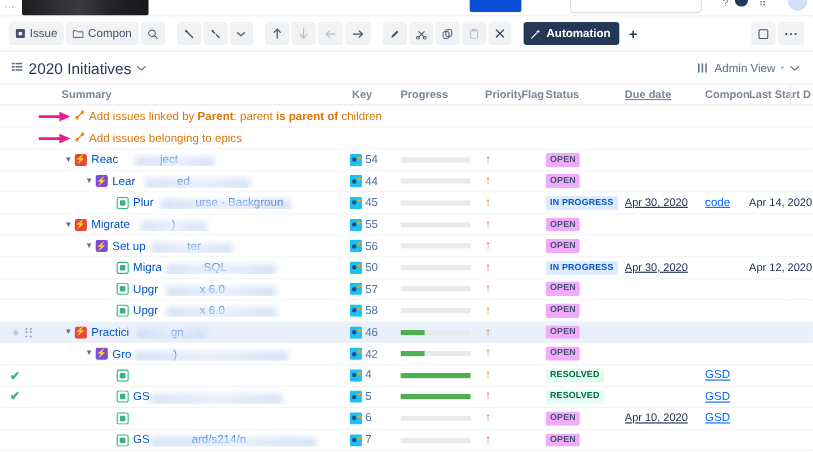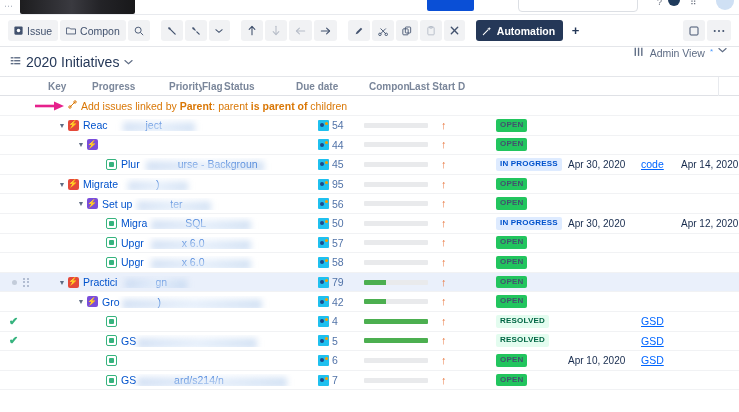--- a/index.html
+++ b/index.html
@@ -108,21 +108,21 @@
     display: flex; align-items: center;
     padding: 0 10px;
   }
   .vb-title {
     display: flex; align-items: center; gap: 5px;
     font-size: 14px; font-weight: 400; color: #253858;
     cursor: pointer;
   }
   .vb-right {
     position: absolute; right: 12px; top: 0; height: 30px;
-    display: flex; align-items: flex-start; gap: 5px;
+    display: flex; align-items: center; gap: 5px;
     color: #5e6c84; font-size: 10.5px; cursor: pointer;
   }
   .vb-star { color: #4c9aff; font-size: 8px; vertical-align: super; }
 
   
   .grid { position: relative; width: 739px; }
   .grid-head {
     display: flex; align-items: center;
     height: 19px;
     border-bottom: 1px solid #dfe1e6;
@@ -145,21 +145,21 @@
   .cell { overflow: hidden; white-space: nowrap; }
 
   
   .c-gutter  { width: 46px; flex: 0 0 46px; display:flex; align-items:center; }
   .c-summary { width: 272px; flex: 0 0 272px; display:flex; align-items:center; }
   .c-key     { width: 46px; flex: 0 0 46px; display:flex; align-items:center; gap:3px; }
   .c-prog    { width: 77px; flex: 0 0 77px; display:flex; align-items:center; }
   .c-prio    { width: 33px; flex: 0 0 33px; display:flex; align-items:center; }
   .c-flag    { width: 22px; flex: 0 0 22px; }
   .c-status  { width: 72px; flex: 0 0 72px; display:flex; align-items:center; }
-  .c-due     { width: 73px; flex: 0 0 73px; display:flex; align-items:center; }
+  .c-due     { width: 73px; flex: 0 0 73px; display:flex; align-items:center;text-decoration:underline; }
   .c-comp    { width: 40px; flex: 0 0 40px; display:flex; align-items:center; }
   .c-last    { width: 72px; flex: 0 0 72px; display:flex; align-items:center; }
   .c-plus    { width: 20px; flex: 0 0 20px; display:flex; align-items:center; justify-content:center; }
 
   .grid-head .c-summary { padding-left: 10px; }
   .grid-head .c-key { padding-left: 2px; }
 
   
   .addrow .addtext {
     color: #d97706;
@@ -246,21 +246,21 @@
 
   .badge {
     display: inline-block;
     padding: 1px 4px 1px 4px;
     border-radius: 2px;
     font-size: 8px;
     font-weight: 700;
     letter-spacing: .2px;
     line-height: 1.35;
   }
-  .badge.open      { background: #22c55e; color: #42526e; }
+  .badge.open      { background: #f0abfc; color: #42526e; }
   .badge.inprog    { background: #deebff; color: #0052cc; }
   .badge.resolved  { background: #e3fcef; color: #006644; }
 
   .datetxt { font-size: 10px; color: #172b4d; }
   .linktxt { font-size: 10.5px; color: #0065ff; cursor: pointer; text-decoration: underline; }
 
   .check { color: #36b37e; font-size: 11px; font-weight: 700; padding-left: 9px; }
   .dragdot {
     width: 7px; height: 9px;
     display: inline-grid;
@@ -465,20 +465,21 @@
       <path d="M1 1.4L5 4.8 9 1.4" fill="none" stroke="#5e6c84" stroke-width="1.3" stroke-linecap="round"></path>
     </svg>
   </div>
 </div>
 
 <div class="grid">
   <div class="vsplit"></div>
 
   <div class="grid-head">
     <div class="cell c-gutter"></div>
+    <div class="cell c-summary">Summary</div>
     <div class="cell c-key">Key</div>
     <div class="cell c-prog">Progress</div>
     <div class="cell c-prio">Priority</div>
     <div class="cell c-flag">Flag</div>
     <div class="cell c-status">Status</div>
     <div class="cell c-due">Due date</div>
     <div class="cell c-comp">Compon</div>
     <div class="cell c-last">Last Start D</div>
 
   </div>
@@ -491,20 +492,34 @@
     </svg>
         <div class="addtext">
        <svg width="9" height="9" viewBox="0 0 11 11">
          <line x1="2" y1="9" x2="9" y2="2" stroke="#d97706" stroke-width="1.2"></line>
          <circle cx="2.4" cy="8.6" r="1.5" fill="none" stroke="#d97706" stroke-width="1.1"></circle>
          <circle cx="8.6" cy="2.4" r="1.5" fill="none" stroke="#d97706" stroke-width="1.1"></circle>
        </svg>
        <span>Add issues linked by <b>Parent</b>: parent <b>is parent of</b> children</span>
      </div>
       </div>
+      <div class="row addrow">
+        <svg class="arrow-pink" viewBox="0 0 30 10">
+      <line x1="0" y1="5" x2="20" y2="5" stroke="#e6218c" stroke-width="2.6"></line>
+      <path d="M19 0.6L29 5l-10 4.4z" fill="#e6218c"></path>
+    </svg>
+        <div class="addtext">
+       <svg width="9" height="9" viewBox="0 0 11 11">
+         <line x1="2" y1="9" x2="9" y2="2" stroke="#d97706" stroke-width="1.2"></line>
+         <circle cx="2.4" cy="8.6" r="1.5" fill="none" stroke="#d97706" stroke-width="1.1"></circle>
+         <circle cx="8.6" cy="2.4" r="1.5" fill="none" stroke="#d97706" stroke-width="1.1"></circle>
+       </svg>
+       <span>Add issues belonging to epics</span>
+     </div>
+      </div>
       <div class="row">
     <div class="cell c-gutter"></div>
     <div class="cell c-summary" style="padding-left:10px">
       <span class="expander">▼</span>
           <span class="itype epic">⚡</span>
       <span class="summ-text">Reac<span style="opacity:0">&nbsp;&nbsp;&nbsp;&nbsp;&nbsp;&nbsp;&nbsp;&nbsp;&nbsp;&nbsp;&nbsp;&nbsp;&nbsp;</span>ject<span class="blurbox" style="left:40px;top:3px;width:72px;height:11px;"></span></span>
     </div>
     <div class="cell c-key">
       <span class="proj-avatar"></span>
       <span class="keynum">54</span>
@@ -530,20 +545,21 @@
     <div class="cell c-last">
       <span class="datetxt"></span>
     </div>
     <div class="cell c-plus"></div>
   </div>
       <div class="row">
     <div class="cell c-gutter"></div>
     <div class="cell c-summary" style="padding-left:29px">
       <span class="expander">▼</span>
           <span class="itype story">⚡</span>
+      <span class="summ-text">Lear<span style="opacity:0">&nbsp;&nbsp;&nbsp;&nbsp;&nbsp;&nbsp;&nbsp;&nbsp;&nbsp;&nbsp;&nbsp;&nbsp;&nbsp;</span>ed<span class="blurbox" style="left:30px;top:3px;width:96px;height:11px;"></span></span>
     </div>
     <div class="cell c-key">
       <span class="proj-avatar"></span>
       <span class="keynum">44</span>
     </div>
     <div class="cell c-prog">
       <span class="pbar">
             <i style="width:0%"></i>
           </span>
     </div>
@@ -603,21 +619,21 @@
   </div>
       <div class="row">
     <div class="cell c-gutter"></div>
     <div class="cell c-summary" style="padding-left:10px">
       <span class="expander">▼</span>
           <span class="itype epic">⚡</span>
       <span class="summ-text">Migrate<span style="opacity:0">&nbsp;&nbsp;&nbsp;&nbsp;&nbsp;&nbsp;&nbsp;&nbsp;&nbsp;&nbsp;&nbsp;&nbsp;&nbsp;</span>)<span class="blurbox" style="left:45px;top:3px;width:60px;height:11px;"></span></span>
     </div>
     <div class="cell c-key">
       <span class="proj-avatar"></span>
-      <span class="keynum">95</span>
+      <span class="keynum">55</span>
     </div>
     <div class="cell c-prog">
       <span class="pbar">
             <i style="width:0%"></i>
           </span>
     </div>
     <div class="cell c-prio">
       <span class="prio">↑</span>
     </div>
     <div class="cell c-flag"></div>
@@ -789,21 +805,21 @@
             <span></span>
           </span>
         </div>
     <div class="cell c-summary" style="padding-left:10px">
       <span class="expander">▼</span>
           <span class="itype epic">⚡</span>
       <span class="summ-text">Practici<span style="opacity:0">&nbsp;&nbsp;&nbsp;&nbsp;&nbsp;&nbsp;&nbsp;&nbsp;&nbsp;&nbsp;&nbsp;&nbsp;&nbsp;</span>gn<span class="blurbox" style="left:42px;top:3px;width:62px;height:11px;"></span></span>
     </div>
     <div class="cell c-key">
       <span class="proj-avatar"></span>
-      <span class="keynum">79</span>
+      <span class="keynum">46</span>
     </div>
     <div class="cell c-prog">
       <span class="pbar">
             <i style="width:35%"></i>
           </span>
     </div>
     <div class="cell c-prio">
       <span class="prio">↑</span>
     </div>
     <div class="cell c-flag"></div>

